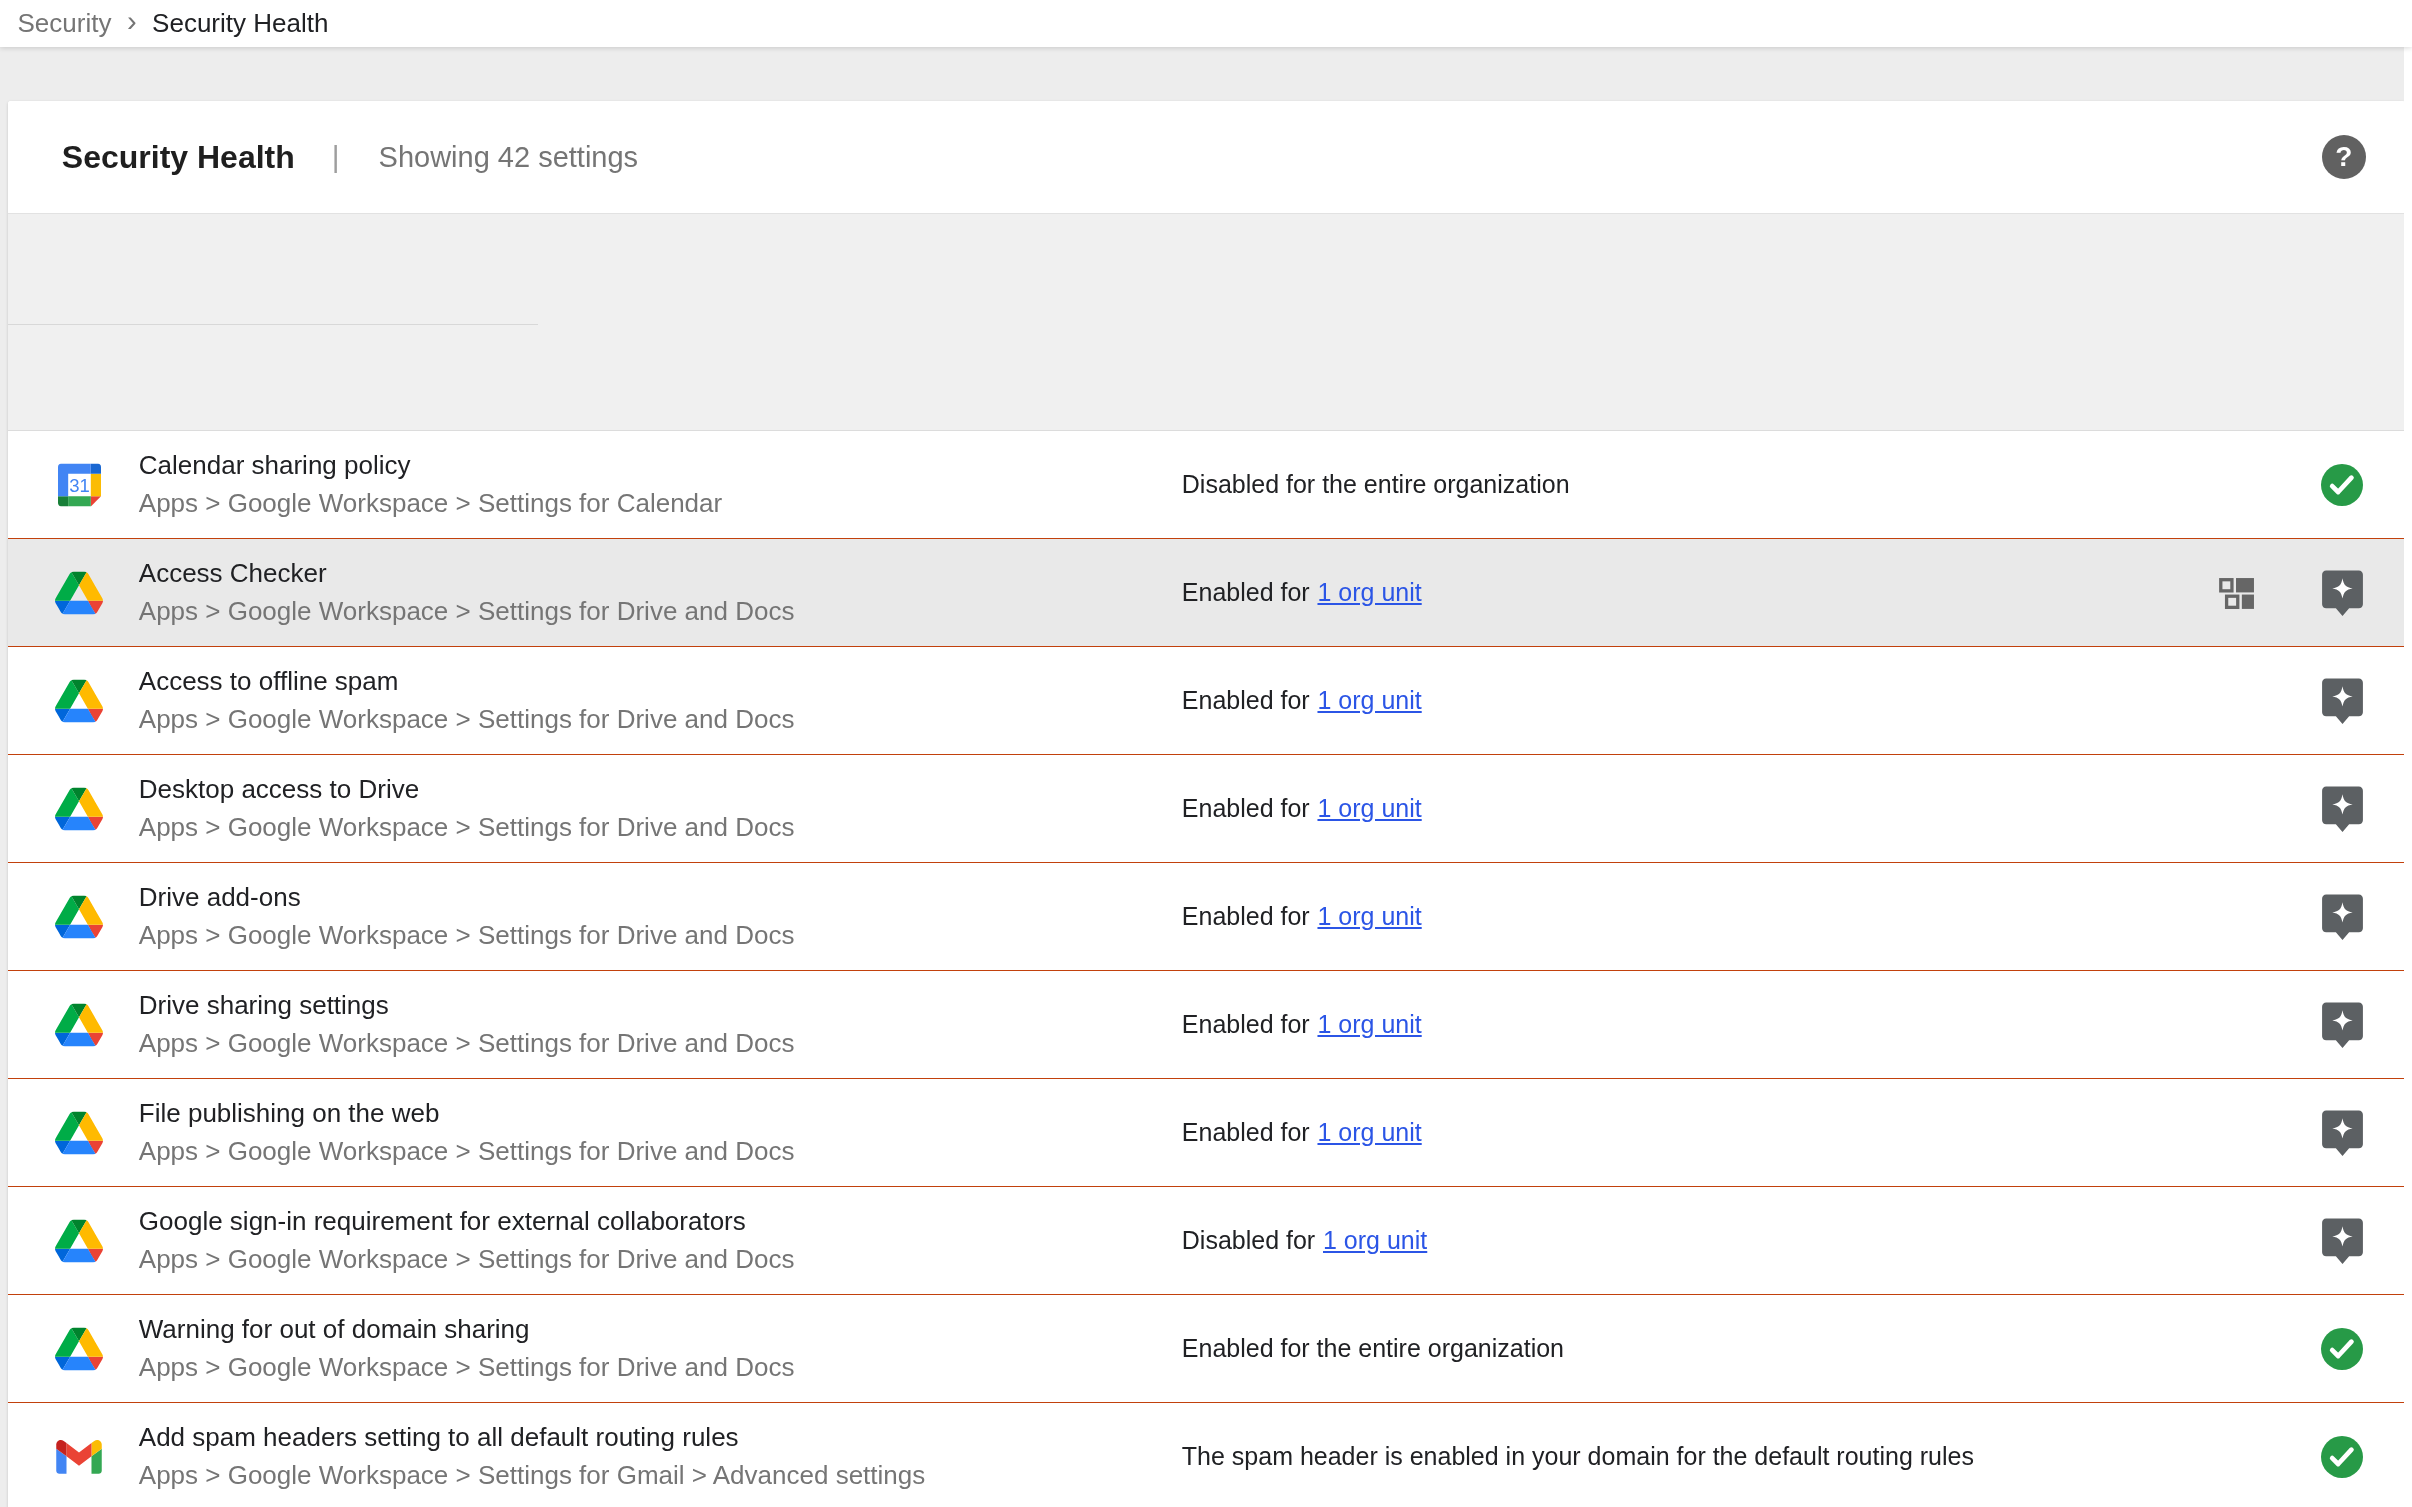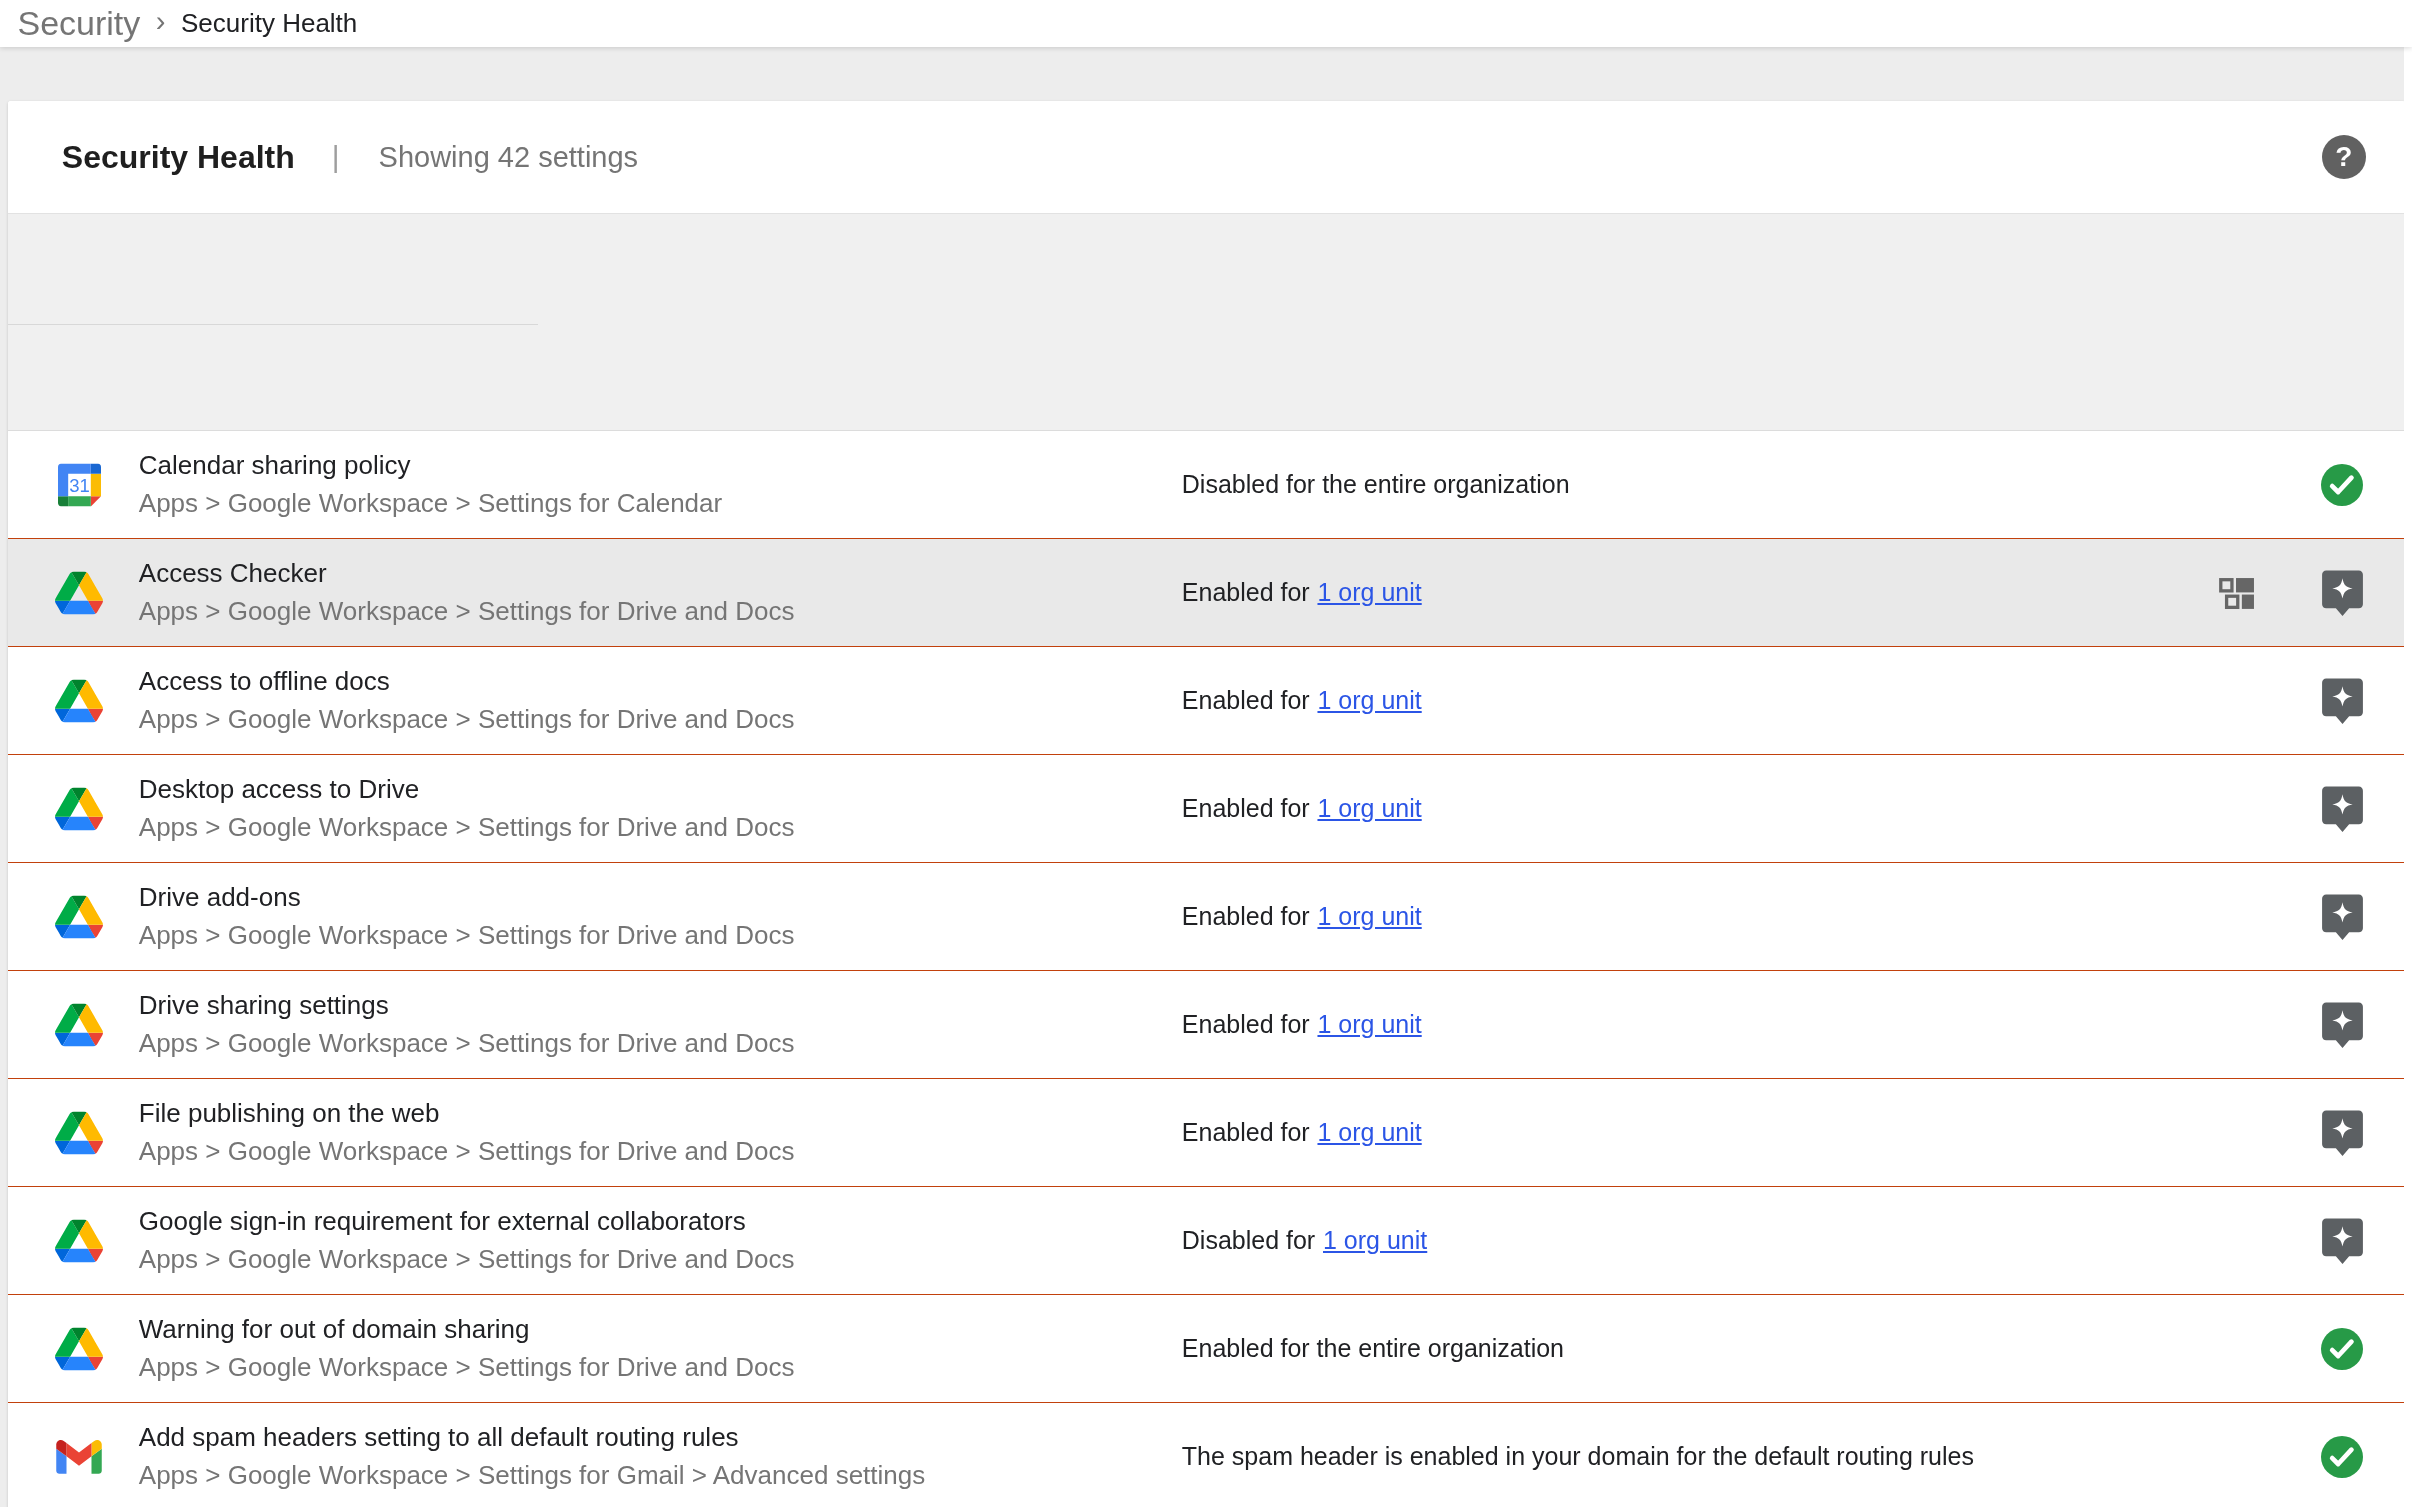--- a/index.html
+++ b/index.html
@@ -13,21 +13,21 @@
 
   
   .topbar {
     position:absolute; top:0; left:0; width:100%; height:47px;
     background:#ffffff;
     box-shadow:0 1.9px 4.9px rgba(0,0,0,0.14);
     display:flex; align-items:center;
     padding-left:17.5px;
     z-index:10;
   }
-  .crumb-parent { font-size:34px; color:#757575; cursor:pointer; }
+  .crumb-parent { font-size:26px; color:#757575; cursor:pointer; }
   .crumb-sep    { font-size:29px; color:#757575; margin:0 15.5px 3.9px 15.5px; }
   .crumb-current{ font-size:26px; color:#202124; font-weight:500; }
 
   
   .scroll-strip {
     position:absolute; top:47px; right:0; width:7.8px; height:1461px;
     background:#ffffff; z-index:8;
   }
 
   
@@ -219,21 +219,21 @@
     <span class="app-icon">
           <svg viewBox="0 0 87.3 78" width="48" height="43" aria-hidden="true">
             <path fill="#0066da" d="M6.6 66.85l3.85 6.65c.8 1.4 1.95 2.5 3.3 3.3L27.5 53H0c0 1.55.4 3.1 1.2 4.5z"></path>
             <path fill="#00ac47" d="M43.65 25L29.9 1.2c-1.35.8-2.5 1.9-3.3 3.3l-25.4 44A9.06 9.06 0 000 53h27.5z"></path>
             <path fill="#ea4335" d="M73.55 76.8c1.35-.8 2.5-1.9 3.3-3.3l1.6-2.75L86.1 57.5c.8-1.4 1.2-2.95 1.2-4.5H59.79l5.85 11.5z"></path>
             <path fill="#00832d" d="M43.65 25L57.4 1.2C56.05.4 54.5 0 52.9 0H34.4c-1.6 0-3.15.45-4.5 1.2z"></path>
             <path fill="#2684fc" d="M59.8 53H27.5L13.75 76.8c1.35.8 2.9 1.2 4.5 1.2h50.8c1.6 0 3.15-.45 4.5-1.2z"></path>
             <path fill="#ffba00" d="M73.4 26.5l-12.7-22c-.8-1.4-1.95-2.5-3.3-3.3L43.65 25l16.15 28h27.45c0-1.55-.4-3.1-1.2-4.5z"></path>
           </svg>
         </span>
-    <div class="row-title">Access to offline docs</div>
+    <div class="row-title">Access to offline spam</div>
     <div class="row-path">Apps &gt; Google Workspace &gt; Settings for Drive and Docs</div>
     <div class="row-status">
       <span class="status-text">Enabled for</span>
       <span class="status-link">1 org unit</span>
     </div>
 
     <span class="trailing recommend-icon">
       <svg viewBox="0 0 44 48" width="45" height="49" aria-hidden="true">
         <path fill="currentColor" d="M6 2h32c2.2 0 4 1.8 4 4v29c0 2.2-1.8 4-4 4H28.5L22 46.5 15.5 39H6c-2.2 0-4-1.8-4-4V6c0-2.2 1.8-4 4-4z"></path>
         <path fill="#ffffff" d="M22 9.5c1.1 6.6 3.4 8.9 10 10-6.6 1.1-8.9 3.4-10 10-1.1-6.6-3.4-8.9-10-10 6.6-1.1 8.9-3.4 10-10z"></path>

